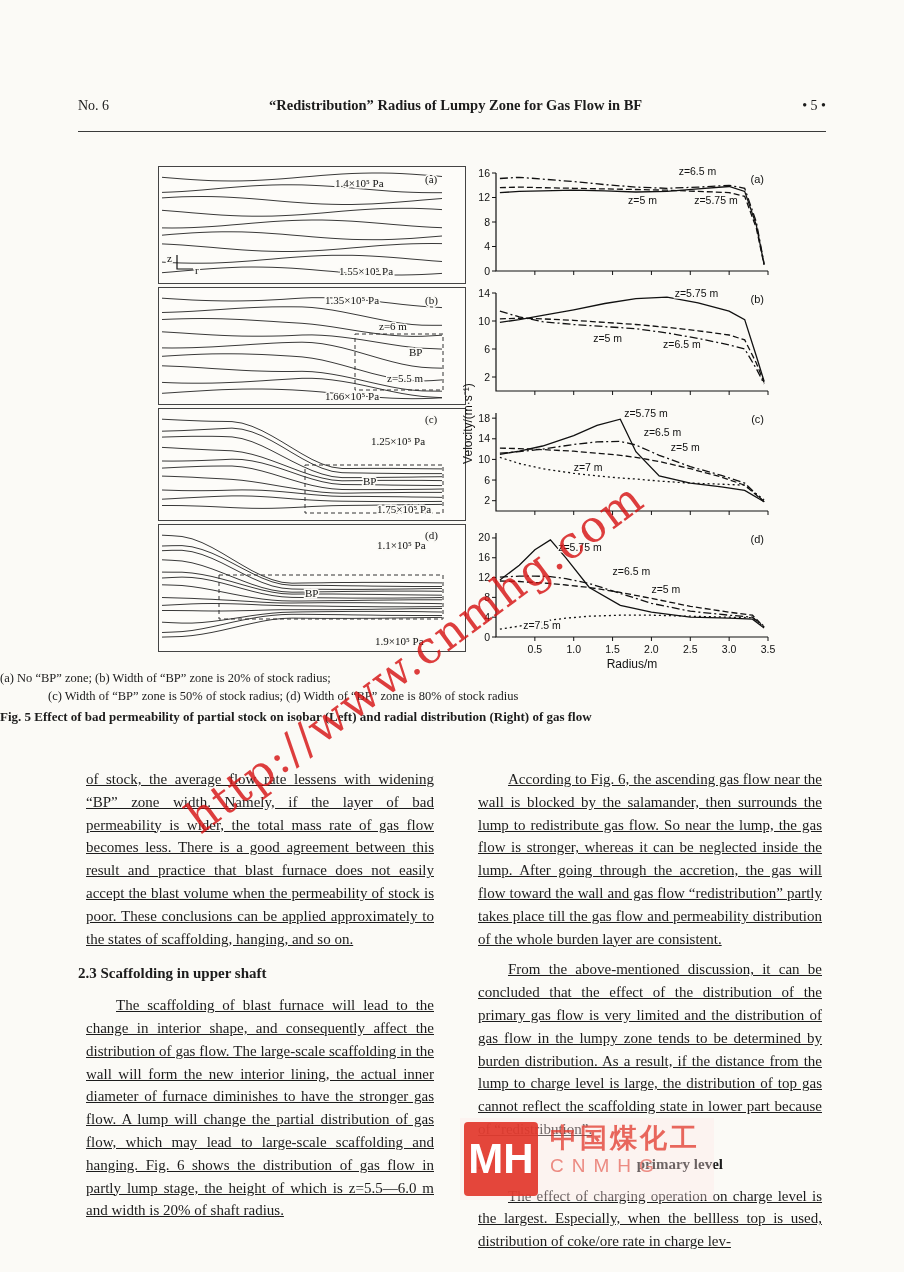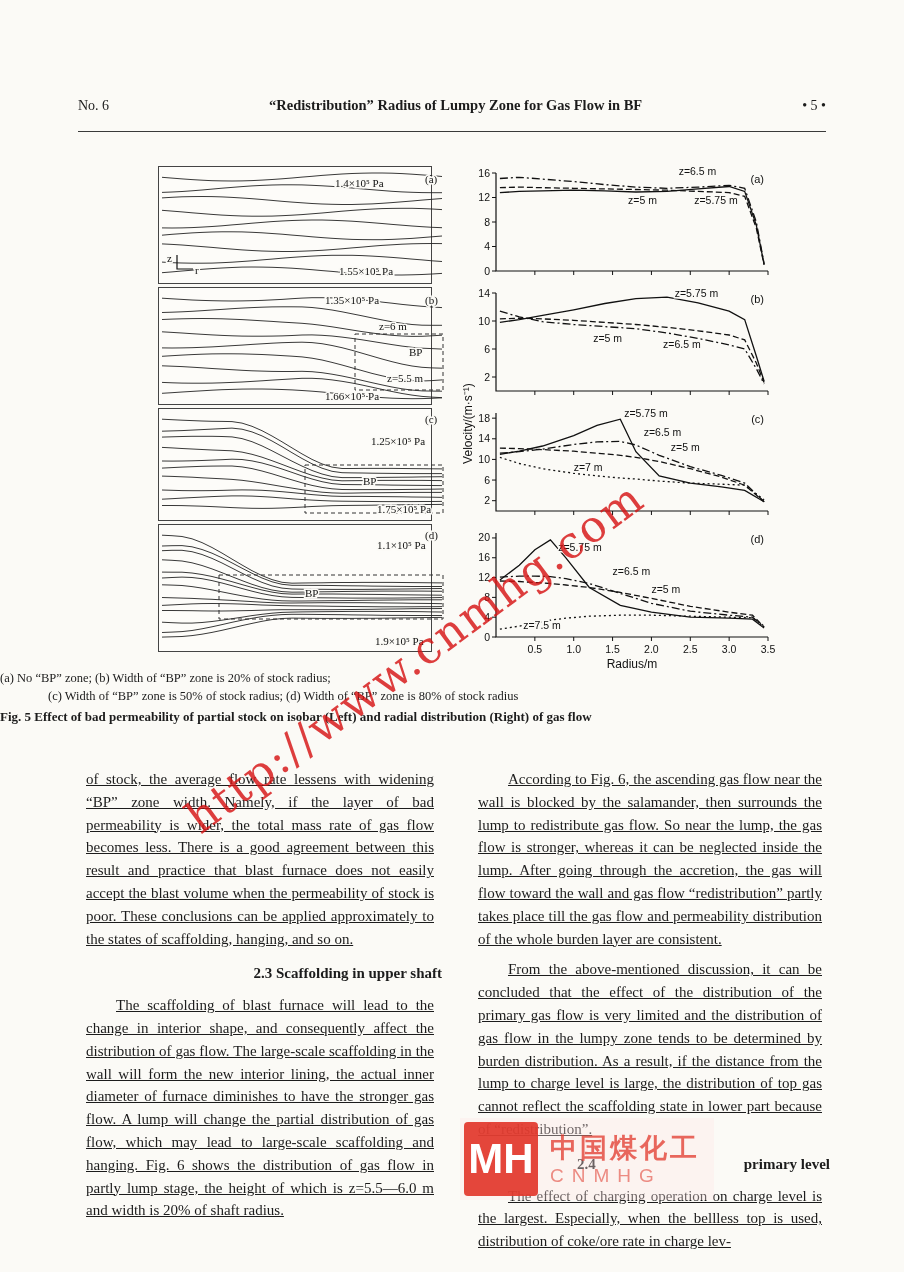--- a/index.html
+++ b/index.html
@@ -12,21 +12,21 @@
     overflow: hidden;
   }
   .header {
     position: absolute; top: 97px; left: 78px; width: 748px;
     display: flex; justify-content: space-between; align-items: baseline;
     font-size: 14px; border-bottom: 1.5px solid #3a3a3a; padding-bottom: 17px;
   }
   .header .title { font-weight: bold; font-size: 14.5px; }
 
   .figure { position: absolute; top: 163px; left: 158px; width: 625px; height: 500px; }
-  .panels { position: absolute; left: 0; top: 3px; width: 274px; }
+  .panels { position: absolute; left: 0; top: 3px; width: 308px; }
   .panel { border: 1px solid #444; margin-bottom: 3px; background: #fdfcf9; }
   .panel svg { display: block; }
 
   .charts { position: absolute; left: 300px; top: 0; width: 322px; }
   .charts svg { display: block; margin-bottom: 2px; }
   .ylabel {
     position: absolute; left: 224px; top: 252px; width: 170px; text-align: center;
     transform: rotate(-90deg); font-family: "Liberation Sans", sans-serif;
     font-size: 12px; color: #111;
   }
@@ -34,34 +34,34 @@
   .figcap { position: absolute; left: 0; width: 904px; font-size: 12.5px; }
   .figcap.line1 { top: 671px; }
   .figcap.line2 { top: 689px; padding-left: 48px; }
   .figcap.main  { top: 709px; font-weight: bold; font-size: 13px; }
 
   .col { position: absolute; top: 760px; font-size: 15px; line-height: 22.8px; text-align: justify; }
   .col-left  { left: 78px;  width: 364px; }
   .col-right { left: 470px; width: 360px; }
   .col p { margin: 8px; text-decoration: underline; }
   .col p.indent { text-indent: 2em; }
-  .sec-heading { font-size: 15px; font-weight: bold; margin: 12px 0 9px 0; text-align: right; }
+  .sec-heading { font-size: 15px; font-weight: bold; margin: 12px 0 9px 0; text-align: left; }
   .sec-heading .gap { display: inline-block; width: 148px; }
 
   .wm-text {
     position: absolute; left: 176px; top: 802px;
     transform: rotate(-36.5deg); transform-origin: 0 0;
     font-family: "DejaVu Serif", serif;
     font-size: 44px; letter-spacing: 2px; white-space: nowrap;
     color: rgba(214, 20, 20, 0.82);
     z-index: 60; pointer-events: none;
   }
   .wm-logo {
     position: absolute; left: 460px; top: 1118px; z-index: 60;
-    display: flex; align-items: center; gap: 12px;
+    display: flex; gap: 12px;
     padding: 4px 14px 4px 4px;
     background: rgba(255, 228, 228, 0.35);
     pointer-events: none;
   }
   .wm-logo .mark {
     width: 74px; height: 74px; border-radius: 4px;
     background: rgba(226, 55, 43, 0.92); color: #fff;
     font-family: "Liberation Sans", sans-serif; font-weight: bold; font-size: 42px;
     display: flex; align-items: center; justify-content: center;
   }

